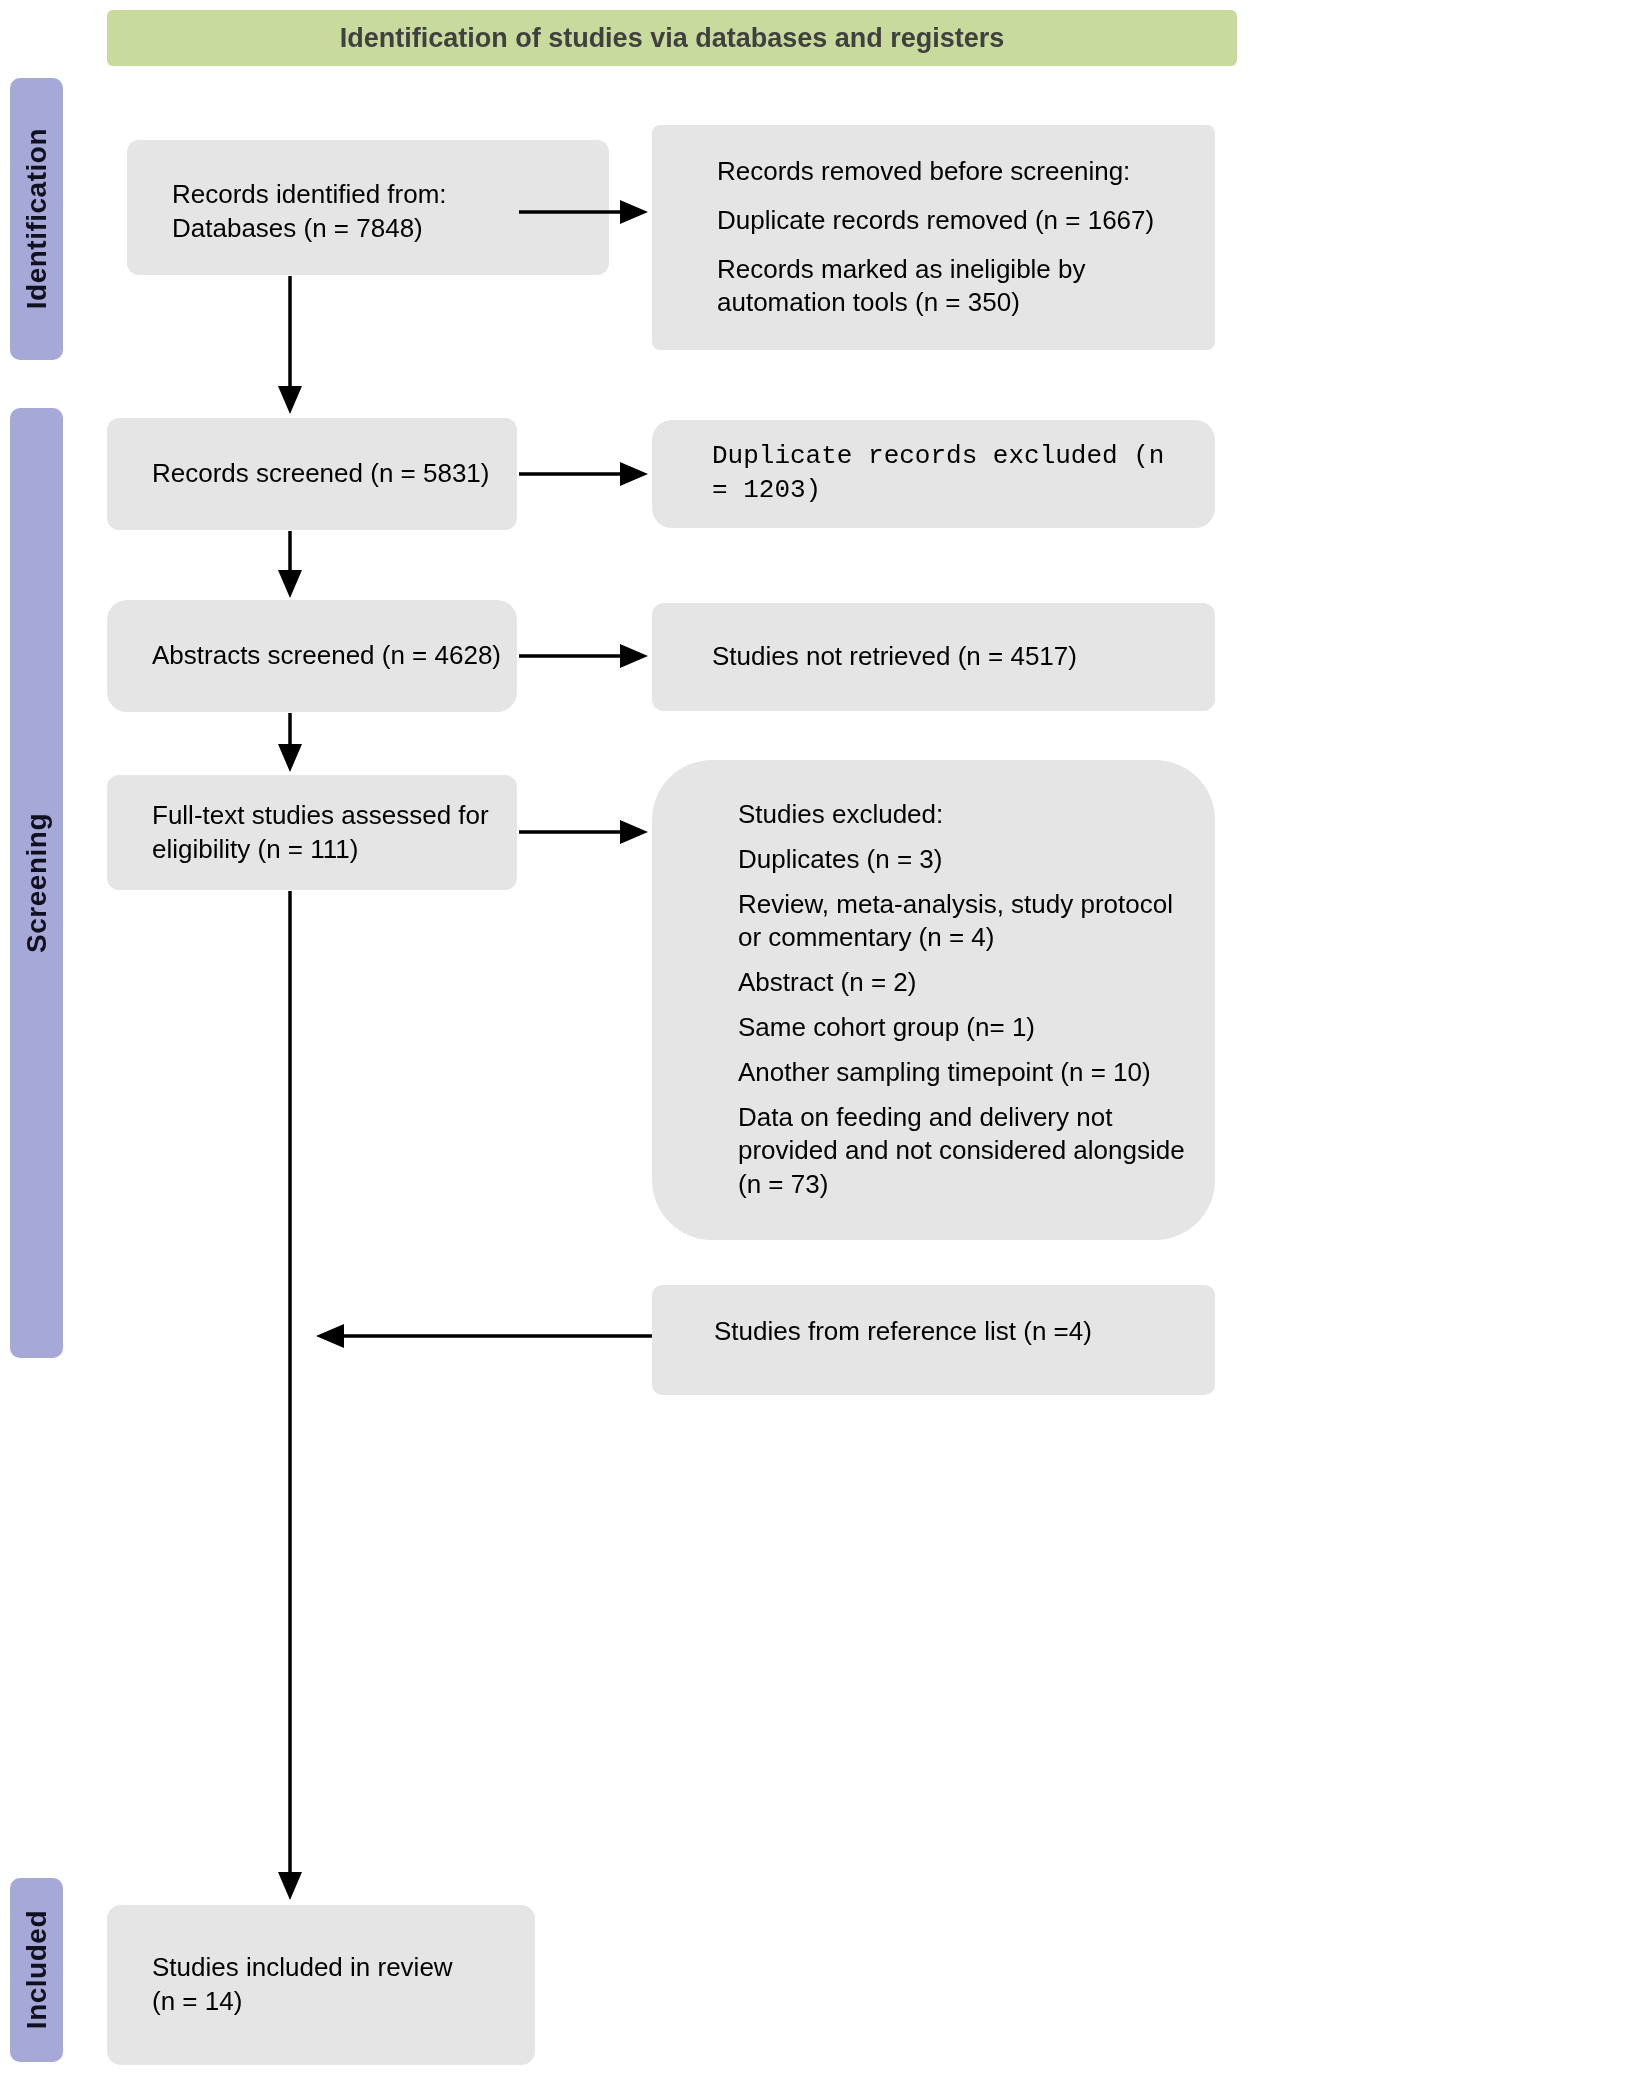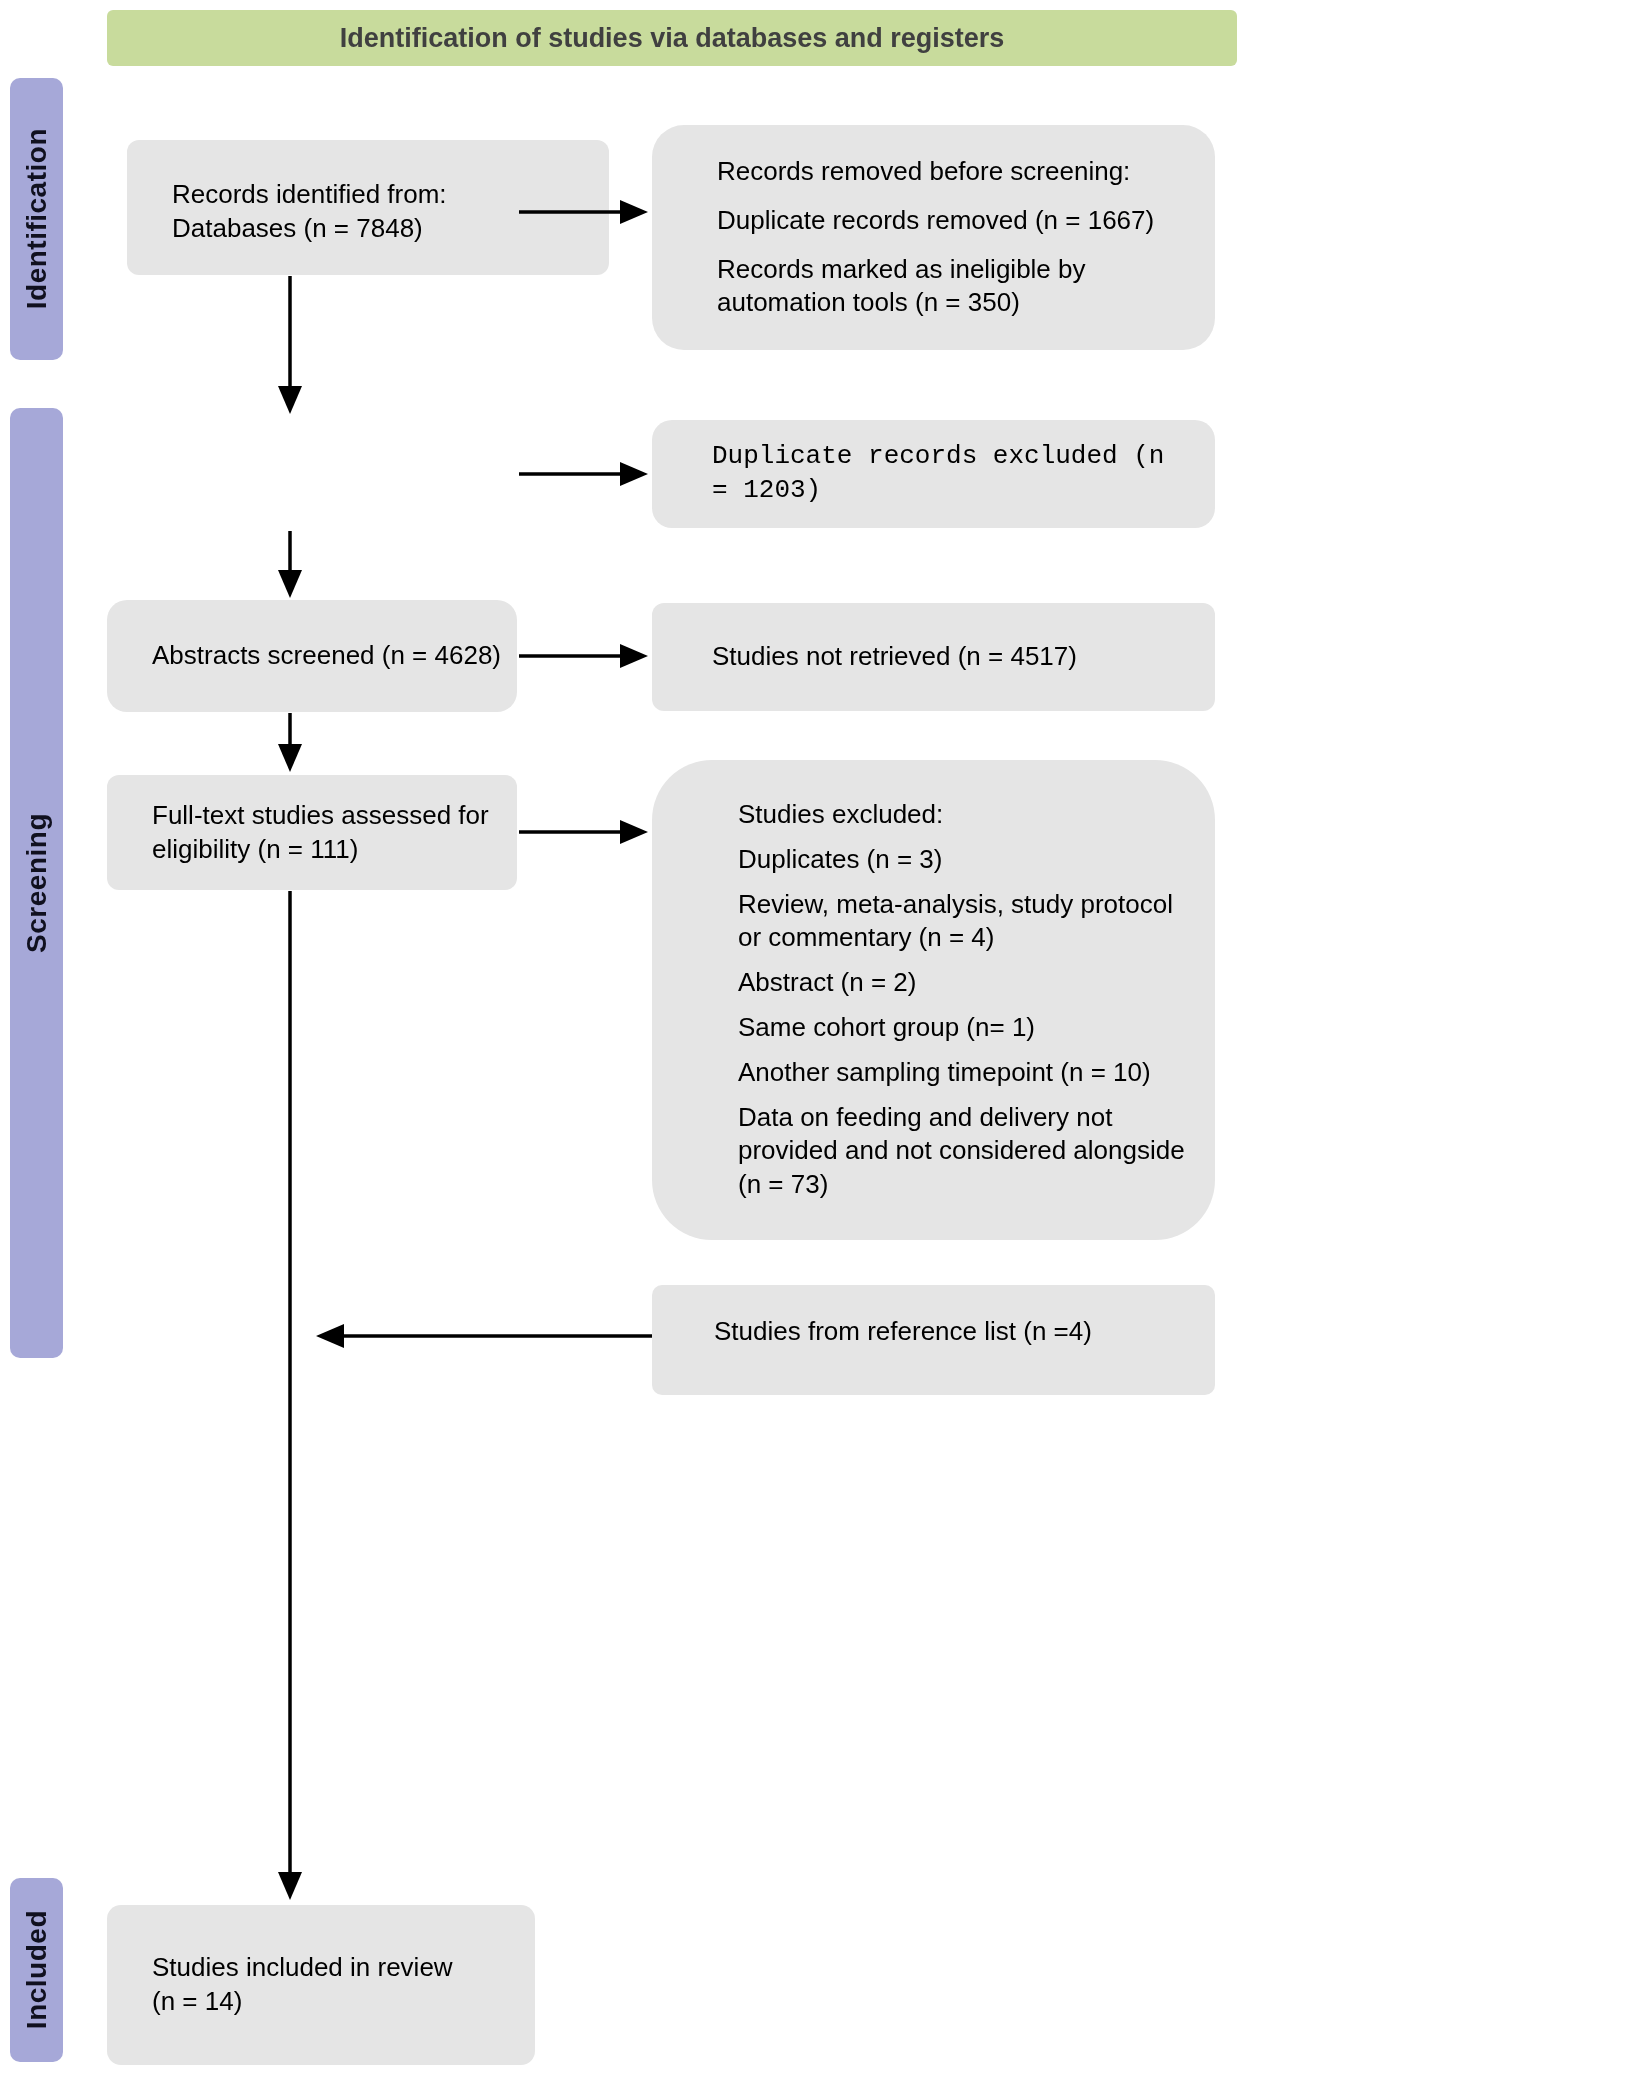--- a/index.html
+++ b/index.html
@@ -27,21 +27,21 @@
   #side-screening      { top:408px;  height:950px; }
   #side-included       { top:1878px; height:184px; }
 
   .box {
     position:absolute; background:#e5e5e5; font-size:26px; line-height:1.3;
     display:flex; flex-direction:column; justify-content:center; color:#000;
   }
   .box p + p { margin-top:15px; }
 
   #box-records-identified { left:107px; top:140px;  width:482px; height:135px; border-radius:12px; padding:17px 5px 8px 45px;margin-left:20px; }
-  #box-records-removed    { left:652px; top:125px;  width:563px; height:225px; border-radius:32px; padding:18px 38px 18px 65px; }
+  #box-records-removed    { left:652px; top:125px;  width:563px; height:225px; border-radius:8px; padding:18px 38px 18px 65px; }
   #box-records-screened   { left:107px; top:418px;  width:410px; height:112px; border-radius:12px; padding:8px 5px 8px 45px; }
   #box-duplicates-excluded{ left:652px; top:420px;  width:563px; height:108px; border-radius:20px; padding:8px 20px 8px 60px;font-family:Liberation Mono, monospace; }
   #box-abstracts-screened { left:107px; top:600px;  width:410px; height:112px; border-radius:20px; padding:8px 5px 8px 45px; }
   #box-not-retrieved      { left:652px; top:603px;  width:563px; height:108px; border-radius:12px; padding:8px 20px 8px 60px; }
   #box-fulltext           { left:107px; top:775px;  width:410px; height:115px; border-radius:12px; padding:8px 5px 8px 45px; }
   #box-studies-excluded   { left:652px; top:760px;  width:563px; height:480px; border-radius:60px; padding:35px 18px 35px 86px; line-height:1.3; }
   #box-studies-excluded p + p { margin-top:11px; }
   #box-reference-list     { left:652px; top:1285px; width:563px; height:110px; border-radius:10px; padding:8px 20px 24px 62px; }
   #box-studies-included   { left:107px; top:1905px; width:428px; height:160px; border-radius:14px; padding:8px 5px 8px 45px; }
 
@@ -70,20 +70,23 @@
     <div>Records identified from:</div>
     <div>Databases (n = 7848)</div>
   </div>
 
   <div class="box" id="box-records-removed">
     <p>Records removed before screening:</p>
     <p>Duplicate records removed  (n = 1667)</p>
     <p>Records marked as ineligible by automation tools (n = 350)</p>
   </div>
 
+  <div class="box" id="box-records-screened">
+    <div>Records screened (n = 5831)</div>
+  </div>
 
   <div class="box" id="box-duplicates-excluded">
     <div>Duplicate records excluded (n = 1203)</div>
   </div>
 
   <div class="box" id="box-abstracts-screened">
     <div>Abstracts screened (n = 4628)</div>
   </div>
 
   <div class="box" id="box-not-retrieved">

